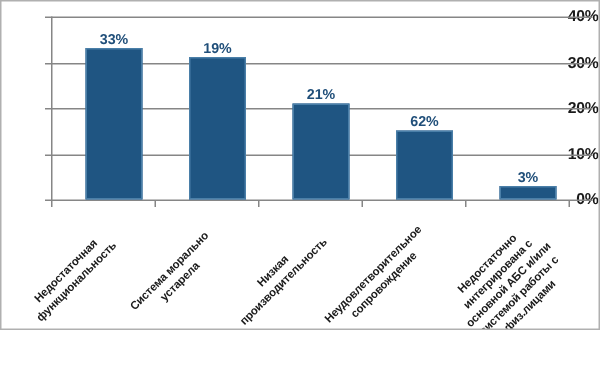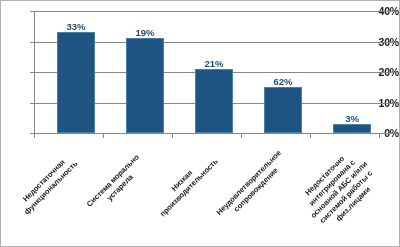--- a/index.html
+++ b/index.html
@@ -7,21 +7,21 @@
     padding: 0;
     background: #ffffff;
   }
   body {
     font-family: "Liberation Sans", sans-serif;
   }
 
   #chart-root {
     position: relative;
     width: 400px;
-    height: 247px;
+    height: 220px;
     background: #ffffff;
     border: 1px solid #b0b0b0;
     box-sizing: border-box;
     overflow: hidden;
   }
 
   
   #plot-area {
     position: absolute;
     left: 33px;

